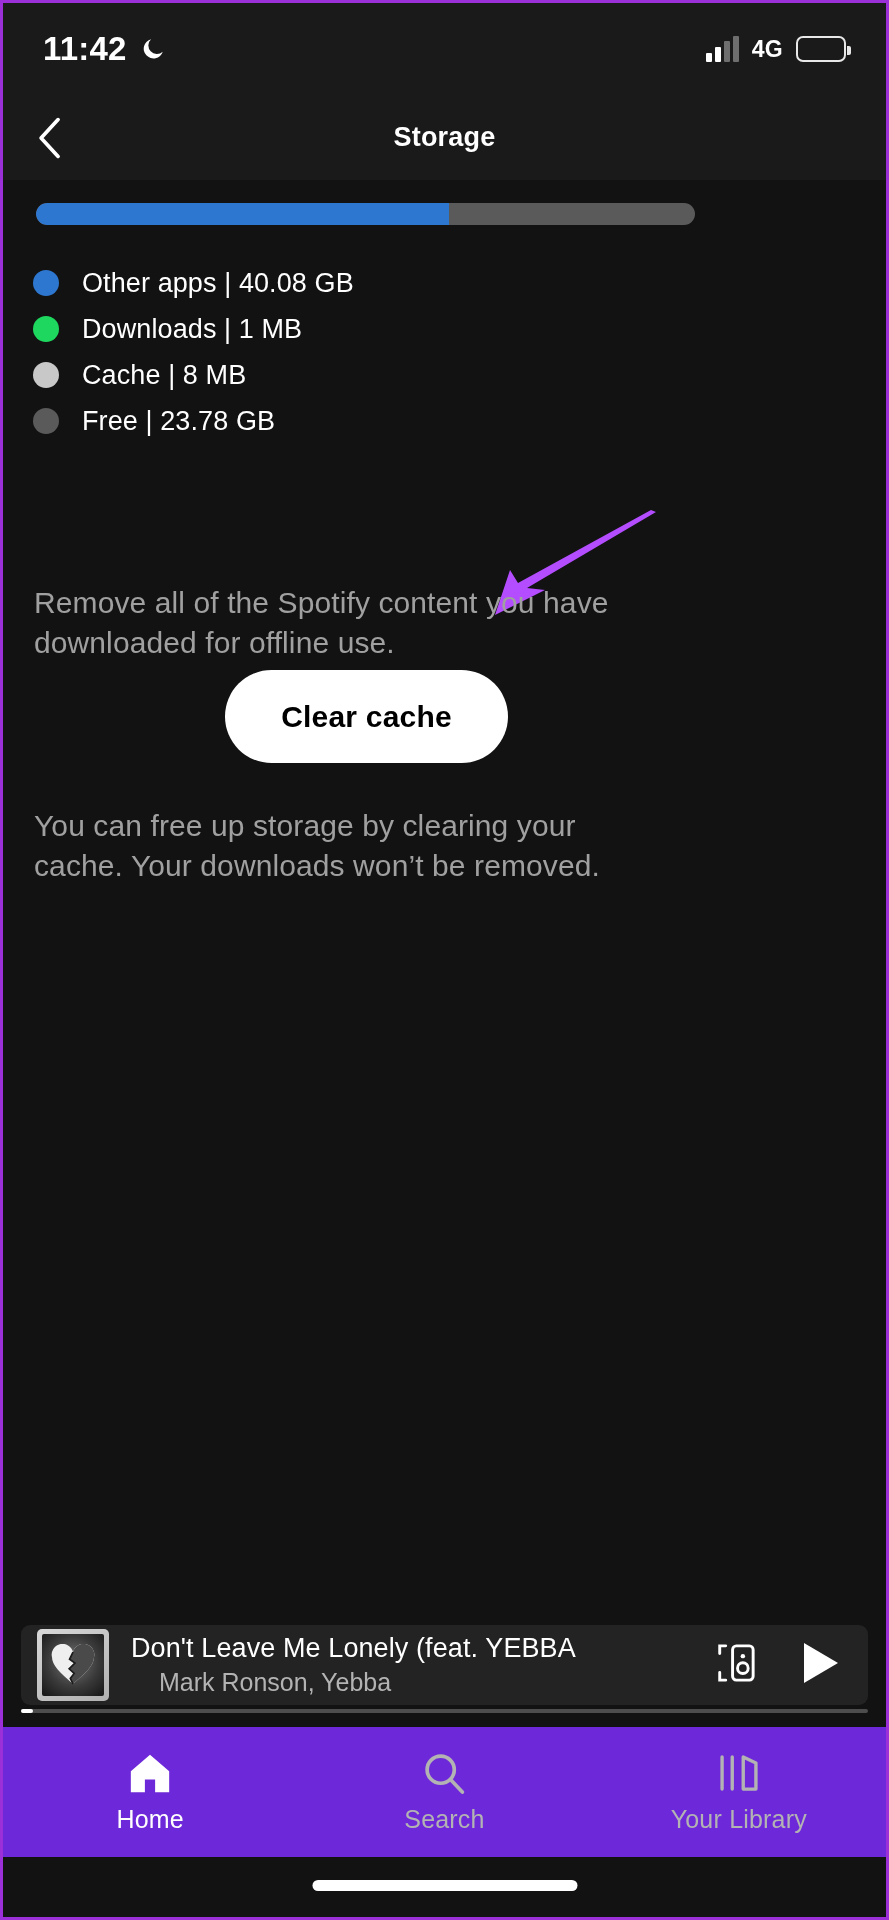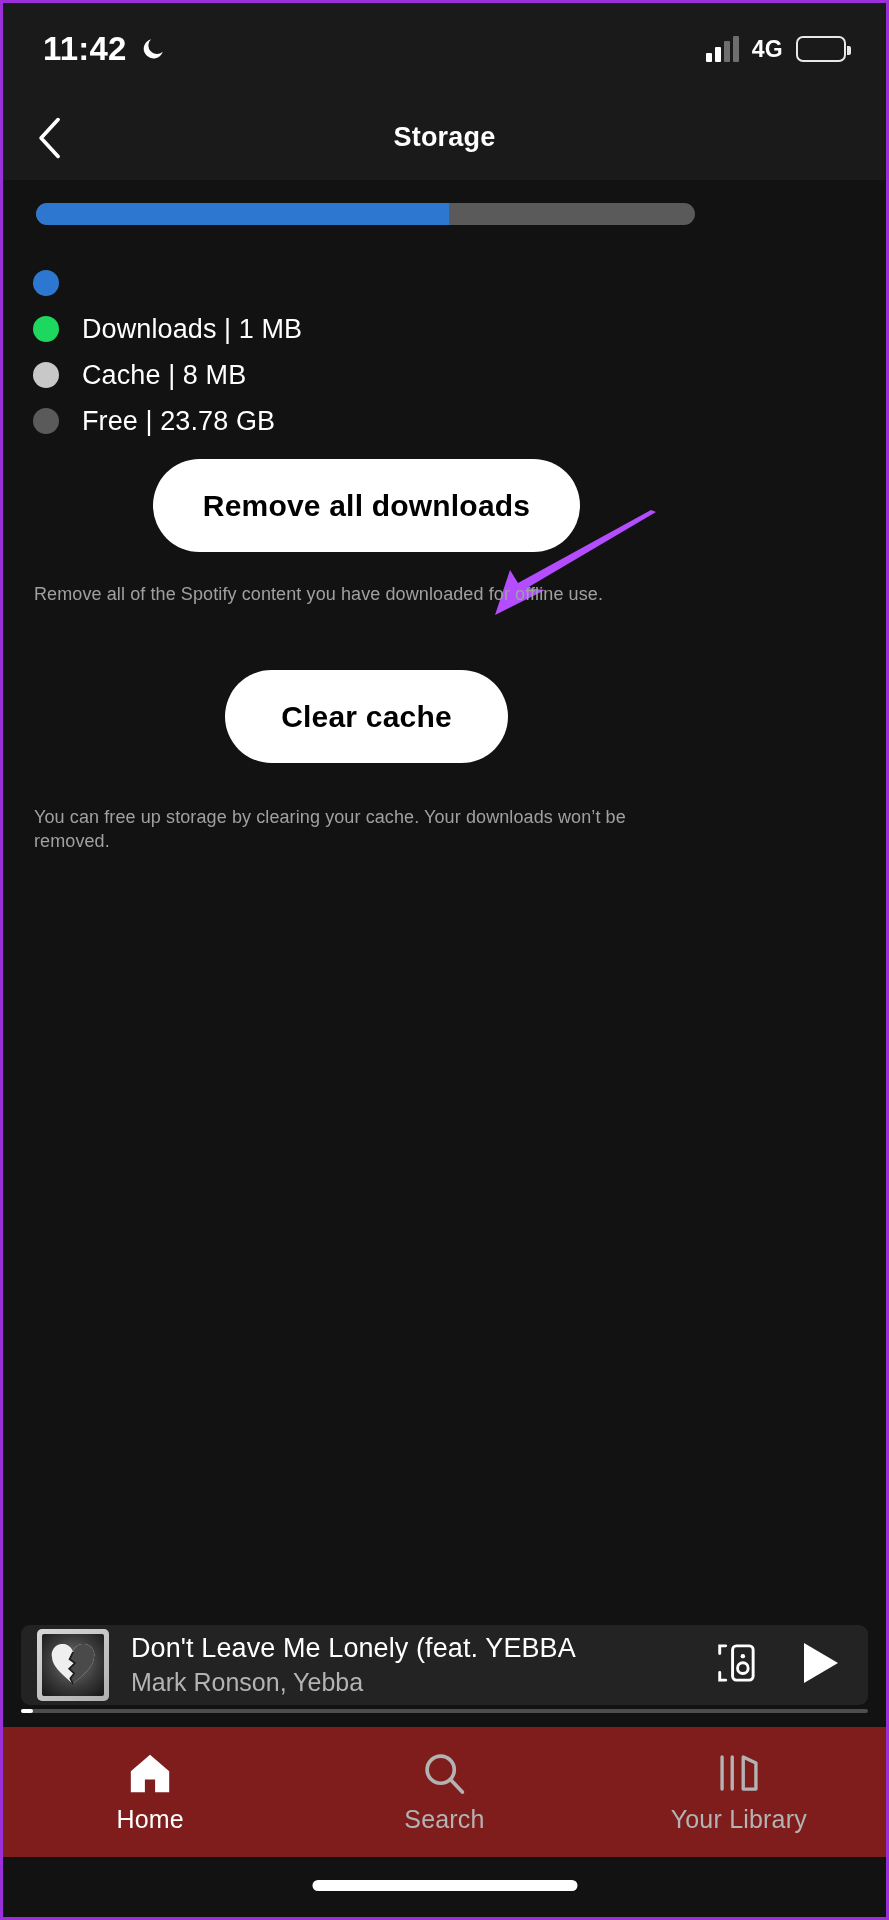--- a/index.html
+++ b/index.html
@@ -75,21 +75,21 @@
     border:none; border-radius:500px;
     font-family:"Liberation Sans", sans-serif;
     font-weight:700; letter-spacing:.2px;
     display:flex; align-items:center; justify-content:center;
     cursor:pointer;
   }
   #remove-btn { left:150px; top:279px; width:427px; height:93px; font-size:30px; }
   #clear-btn  { left:222px; top:490px; width:283px; height:93px; font-size:30px; }
 
   .desc {
-    position:absolute; color:#a0a0a0; font-size:18px; line-height:1.32;
+    position:absolute; color:#a0a0a0; font-size:30px; line-height:1.32;
     letter-spacing:.1px;
   }
   #remove-desc { left:31px; top:403px; width:660px; }
   #clear-desc  { left:31px; top:626px; width:610px; }
 
   
   .arrow-annotation {
     position:absolute; left:480px; top:330px; width:175px; height:110px;
     pointer-events:none;
   }
@@ -110,33 +110,33 @@
     background:radial-gradient(circle at 50% 45%, #777 0%, #3a3a3a 55%, #151515 100%);
     display:flex; align-items:center; justify-content:center;
   }
   .np-text { flex:1 1 auto; min-width:0; margin-left:22px; position:relative; }
   .np-title {
     color:#fff; font-size:27px; font-weight:400; letter-spacing:.1px;
     white-space:nowrap; overflow:hidden;
     -webkit-mask-image:linear-gradient(to right, #000 88%, transparent 100%);
     mask-image:linear-gradient(to right, #000 88%, transparent 100%);
   }
-  .np-artist { color:#b3b3b3; font-size:25px; margin-top:4px; white-space:nowrap; }
+  .np-artist { color:#b3b3b3; font-size:25px; margin-top:4px; white-space:nowrap;margin-left:28px; }
   .np-actions { display:flex; align-items:center; gap:40px; margin-left:18px; padding-right:12px; }
   .np-progress {
     position:absolute; left:18px; right:18px; bottom:204px; height:4px;
     background:#4d4d4d; border-radius:2px;
   }
   .np-progress .fill { height:100%; width:1.4%; background:#fff; border-radius:2px; }
 
   
   .tabbar {
     position:absolute; left:0; right:0; bottom:60px; height:130px;
     display:flex; align-items:center; justify-content:space-around;
-    background:#7f1d1d;
+    background:#6d28d9;
   }
   .tab { display:flex; flex-direction:column; align-items:center; gap:10px; width:33%; cursor:pointer; }
   .tab-label { font-size:25px; letter-spacing:.2px; }
   .tab.active .tab-label { color:#fff; }
   .tab .tab-label { color:#b3b3b3; }
   .tab-icon { height:44px; display:flex; align-items:center; justify-content:center; }
 
   .home-indicator {
     position:absolute; bottom:26px; left:50%; transform:translateX(-50%);
     width:265px; height:11px; background:#fff; border-radius:6px;
@@ -179,20 +179,21 @@
 
   <div class="content">
 
     <div class="storage-bar">
       <div class="seg-other" style="width: 62.6%;"></div>
     </div>
 
     <div class="legend">
       <div class="legend-row">
         <span class="dot" style="background:#2e77d0"></span>
+        <span class="legend-label">Other apps | 40.08 GB</span>
       </div>
       <div class="legend-row">
         <span class="dot" style="background:#1ed75f"></span>
         <span class="legend-label">Downloads | 1 MB</span>
       </div>
       <div class="legend-row">
         <span class="dot" style="background:#c8c8c8"></span>
         <span class="legend-label">Cache | 8 MB</span>
       </div>
       <div class="legend-row">
@@ -200,21 +201,20 @@
         <span class="legend-label">Free | 23.78 GB</span>
       </div>
     </div>
 
     <div class="arrow-annotation">
       <svg width="175" height="110" viewBox="0 0 175 110">
         <path d="M173 2 L44 78 L62 80 L12 105 L27 60 L35 73 L168 0 Z" fill="#b34dff"></path>
       </svg>
     </div>
 
-    <button class="pill-btn" id="remove-btn">Remove all downloads</button>
 
     <div class="desc" id="remove-desc">Remove all of the Spotify content you have downloaded for offline use.</div>
 
     <button class="pill-btn" id="clear-btn">Clear cache</button>
 
     <div class="desc" id="clear-desc">You can free up storage by clearing your cache. Your downloads won’t be removed.</div>
   </div>
 
   <div class="nowplaying">
     <div class="albumart">

